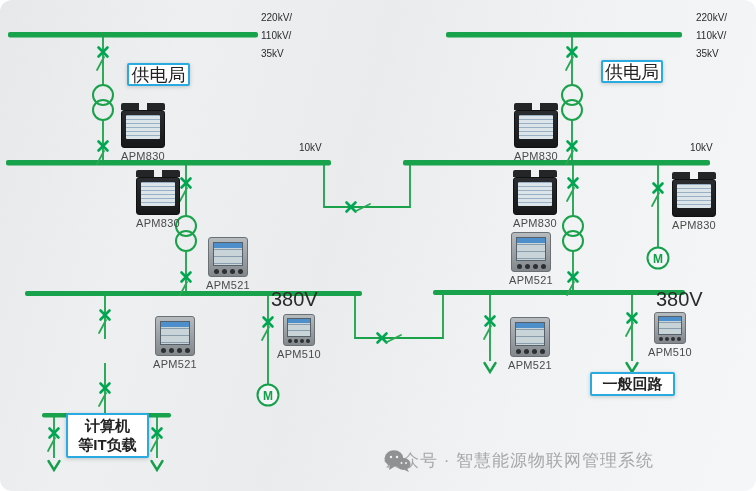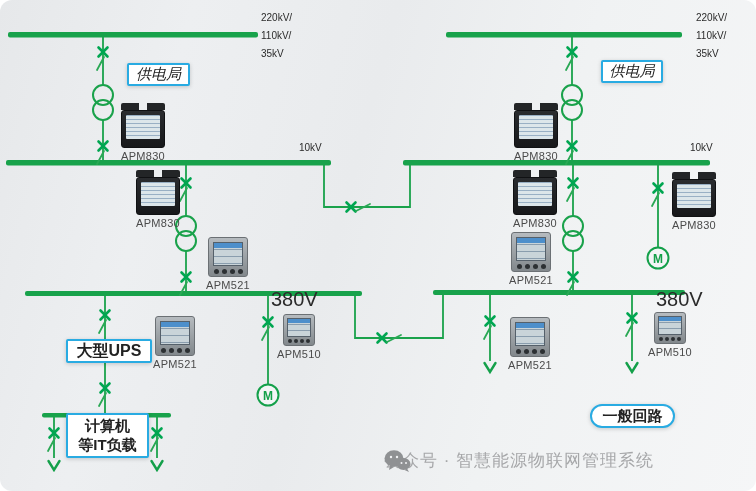--- a/index.html
+++ b/index.html
@@ -7,21 +7,21 @@
     background:linear-gradient(105deg,#e6e8ea 0%,#edeff1 22%,#e9ebed 45%,#f0f2f3 68%,#f5f6f7 100%);}
   .stage svg{position:absolute;left:0;top:0;}
   .abs{position:absolute;}
   
   .vtxt{font-size:10px;color:#2b2b2b;line-height:18px;white-space:nowrap;}
   .vbig{font-size:20px;color:#2b2b2b;white-space:nowrap;margin-top:14px;}
   
   .bluebox{position:absolute;background:#ffffff;border:2.5px solid #29ABE2;border-radius:2px;
     display:flex;flex-direction:column;align-items:center;justify-content:center;
     box-shadow:0 1px 4px rgba(0,0,0,.18);color:#222;white-space:nowrap;}
-  .bb-n{font-size:15px;font-weight:500;font-style:italic;}
+  .bb-n{font-size:18px;font-weight:500;}
   .bb-b{font-size:16px;font-weight:700;}
   .bb-c{font-size:15px;font-weight:600;}
   .red{color:#7b3a36;}
   
   .devwrap{position:absolute;display:flex;flex-direction:column;align-items:center;}
   .devlbl{font-size:11px;color:#4b4b4b;margin-top:2px;letter-spacing:.3px;}
   .apm830{width:44px;}
   .d830-top{height:7px;margin:0 5px;border-radius:2px 2px 0 0;
     background:linear-gradient(90deg,#232527 0 42%,rgba(35,37,39,0) 42% 58%,#232527 58% 100%);}
   .d830-body{height:38px;background:linear-gradient(180deg,#2a2c2f,#17181a);border:1px solid #101113;
@@ -171,28 +171,25 @@
   <div class="abs vtxt" style="left:690px;top:139px;">10kV</div>
   <div class="abs vbig" style="left:271px;top:274px;">380V</div>
   <div class="abs vbig" style="left:656px;top:274px;">380V</div>
 
   <div class="bluebox" style="left:127px;top:63px;width:59px;height:19px;">
     <span class="bb-n">供电局</span>
   </div>
   <div class="bluebox" style="left:601px;top:60px;width:58px;height:19px;">
     <span class="bb-n">供电局</span>
   </div>
-  <div class="bluebox" style="left:66px;top:339px;width:82px;height:20px;">
-    <span class="bb-b">大型UPS</span>
-  </div>
   <div class="bluebox" style="left:66px;top:413px;width:79px;height:41px;">
     <span class="bb-c">计算机</span>
     <span class="bb-c">等IT负载</span>
   </div>
-  <div class="bluebox" style="left:590px;top:404px;width:81px;height:20px;border-radius:12px;">
+  <div class="bluebox" style="left:590px;top:372px;width:81px;height:20px;">
     <span class="bb-c">一般回路</span>
   </div>
 
   <div class="devwrap apm830" style="left:121px;top:103px;">
     <div class="d830-top" style="width:100%;"></div>
     <div class="d830-body" style="width:100%;">
         <div class="d830-scr"></div>
       </div>
     <div class="devlbl">APM830</div>
   </div>

